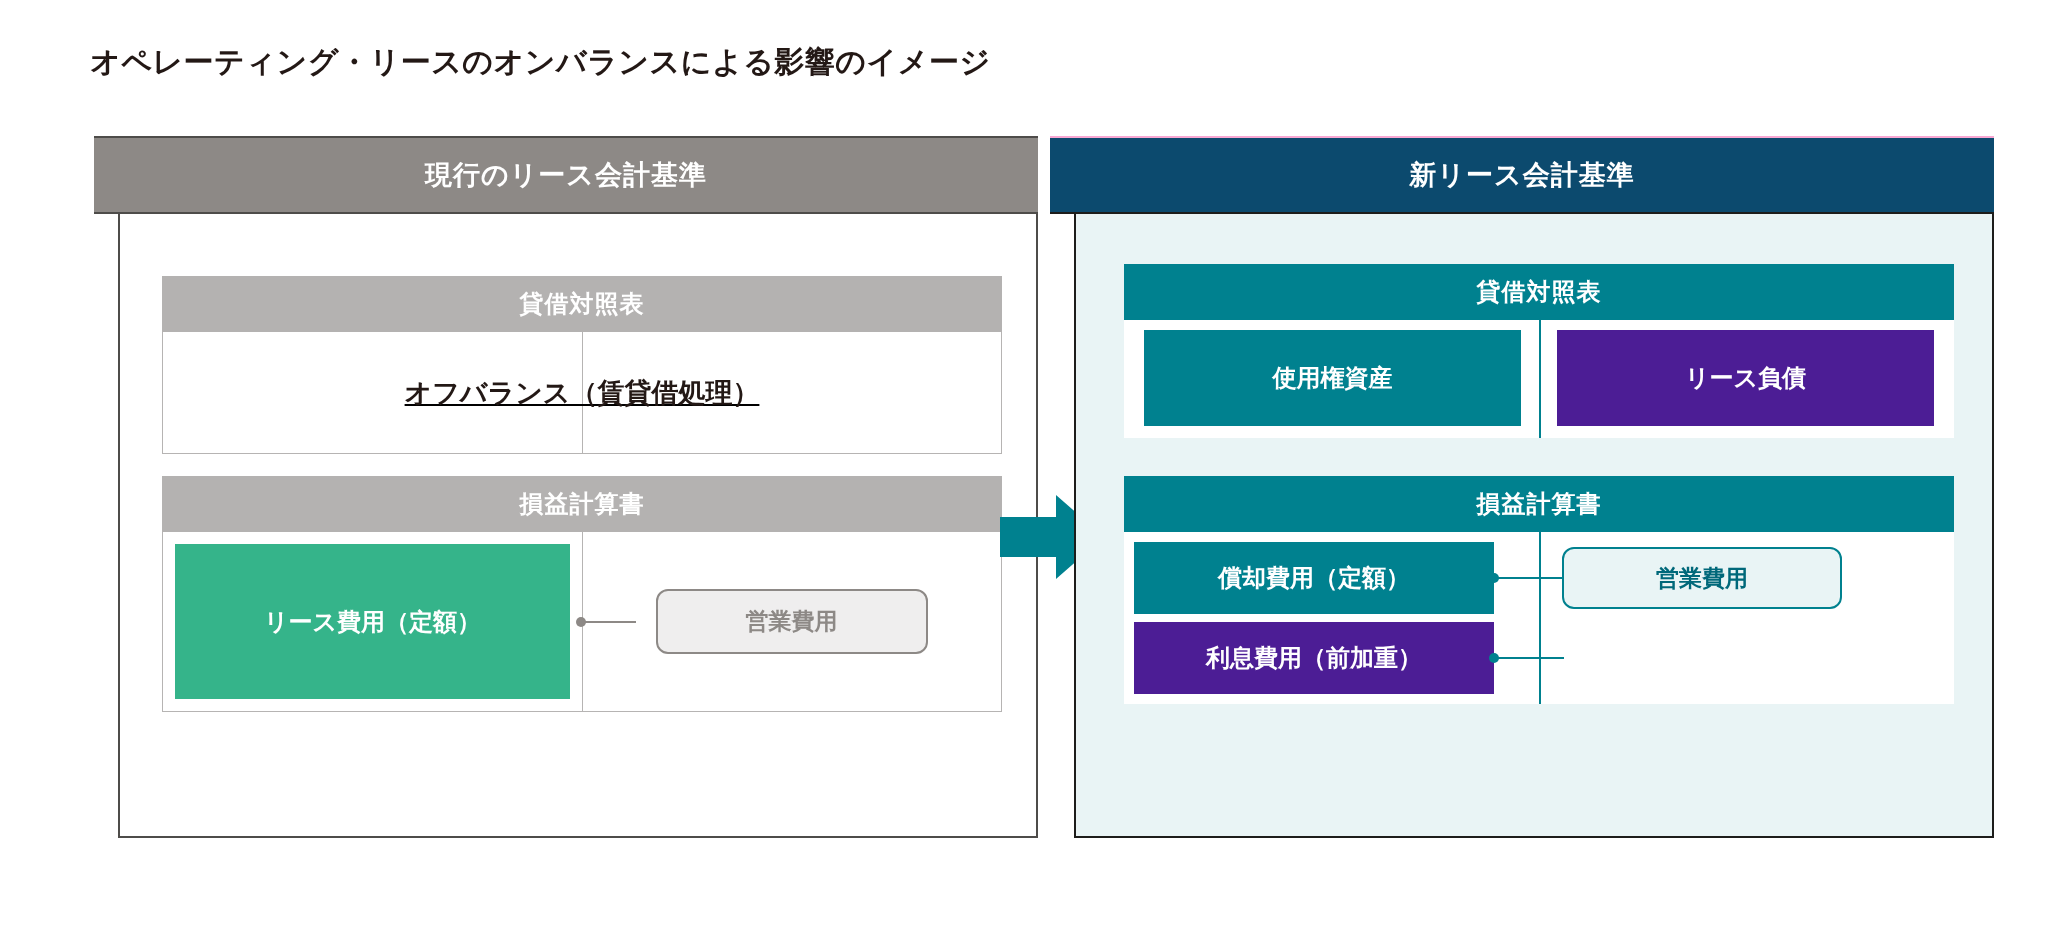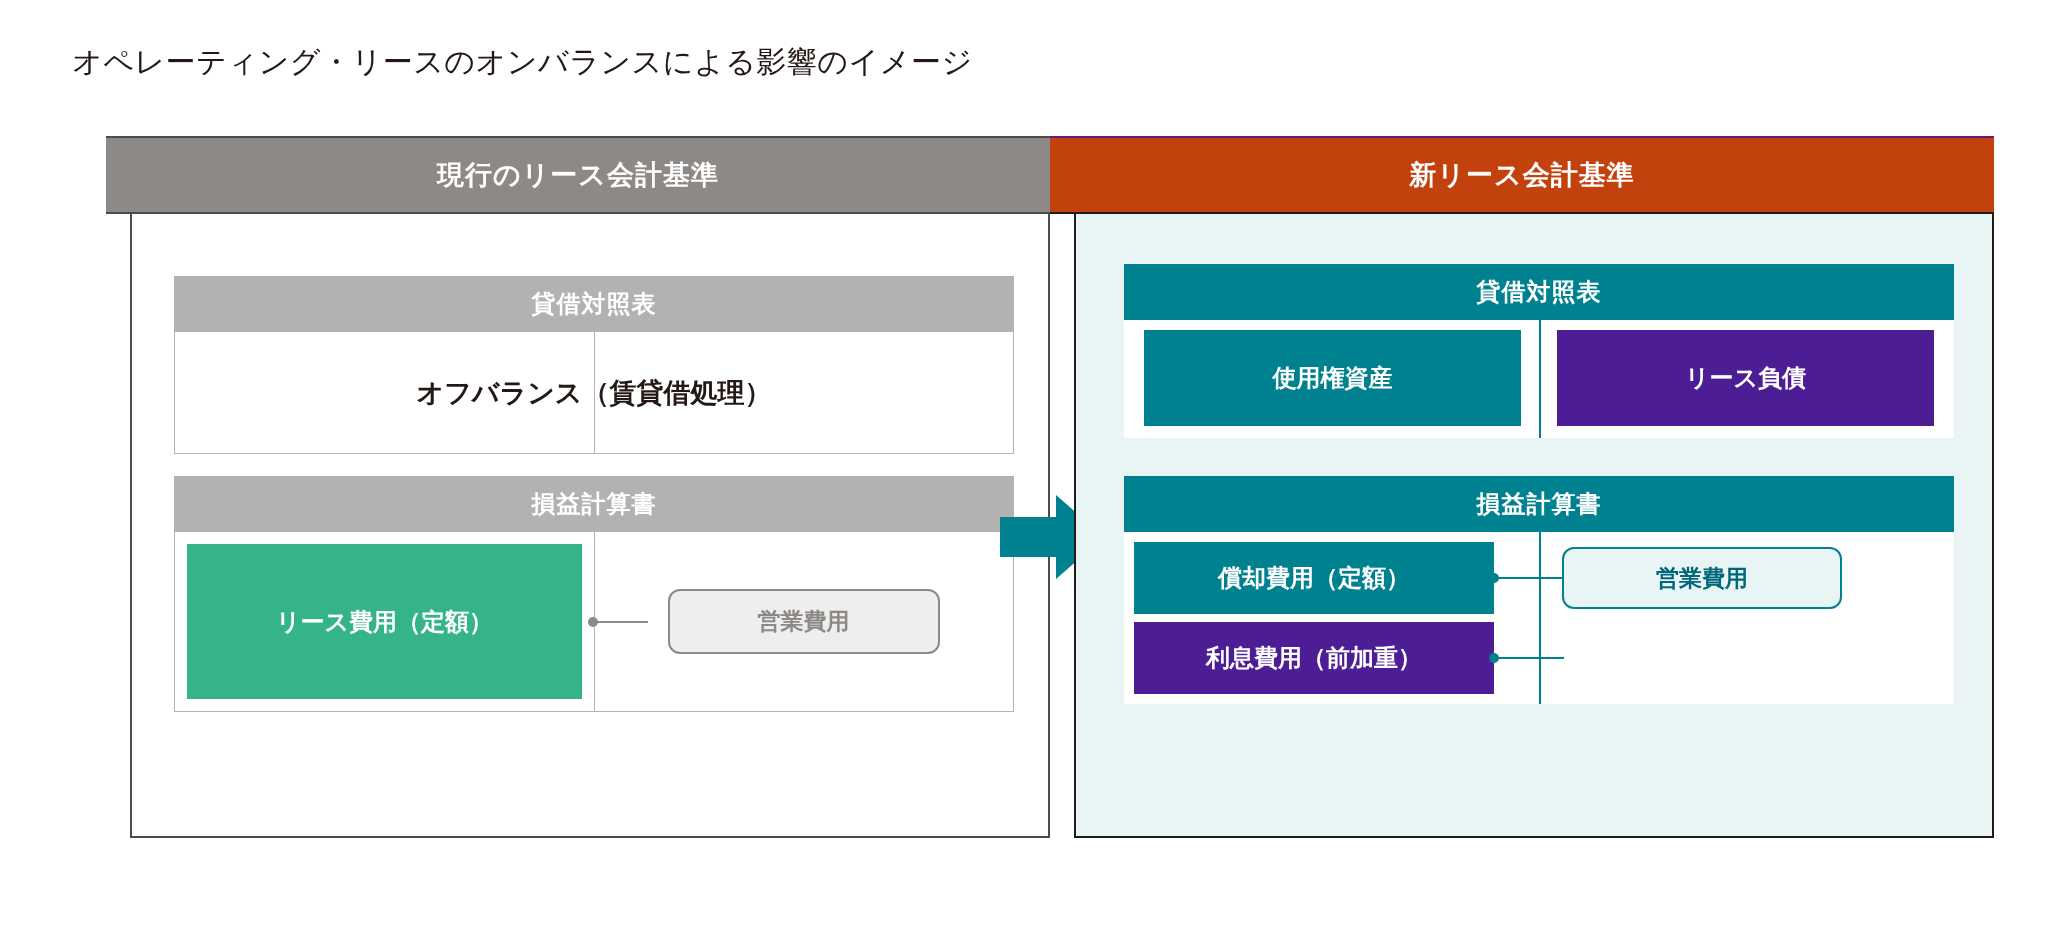--- a/index.html
+++ b/index.html
@@ -12,36 +12,36 @@
     height: 930px;
     font-family: "Liberation Sans", "DejaVu Sans", sans-serif;
     position: relative;
     overflow: hidden;
     -webkit-font-smoothing: antialiased;
   }
 
   
   #figure-title {
     position: absolute;
-    left: 72px;
+    left: 90px;
     top: 42px;
     font-size: 30px;
-    font-weight: normal;
+    font-weight: bold;
     color: #231815;
     letter-spacing: 0.5px;
     white-space: nowrap;
   }
 
   
   .panel {
     position: absolute;
     top: 136px;
   }
   #panel-current {
-    left: 106px;
+    left: 94px;
     width: 944px;
   }
   #panel-new {
     left: 1050px;
     width: 944px;
   }
 
   .panel-header {
     height: 78px;
     display: flex;
@@ -52,22 +52,22 @@
     font-weight: bold;
     letter-spacing: 1px;
     box-sizing: border-box;
   }
   #panel-current .panel-header {
     background: #8d8986;
     border-top: 2px solid #4e4c4a;
     border-bottom: 2px solid #4e4c4a;
   }
   #panel-new .panel-header {
-    background: #c2410c;
-    border-top: 2px solid #701a75;
+    background: #0c4a6e;
+    border-top: 2px solid #f9a8d4;
     border-bottom: 2px solid #1d1d1b;
   }
 
   .panel-body {
     box-sizing: border-box;
     height: 624px;
     position: relative;
     margin-left: 24px;
   }
   #panel-current .panel-body {
@@ -120,20 +120,21 @@
     left: 42px;
     top: 62px;
     width: 840px;
   }
   #bs-current .statement-title { background: #b4b2b1; }
   #bs-current .statement-body {
     height: 122px;
     border: 1px solid #b6b4b3;
     border-top: none;
     align-items: center;
+    text-decoration: underline;
   }
   #bs-current .center-split {
     position: absolute;
     left: 50%;
     top: 0;
     bottom: 0;
     width: 1px;
     background: #b6b4b3;
   }
   #bs-current .offbalance-label {

